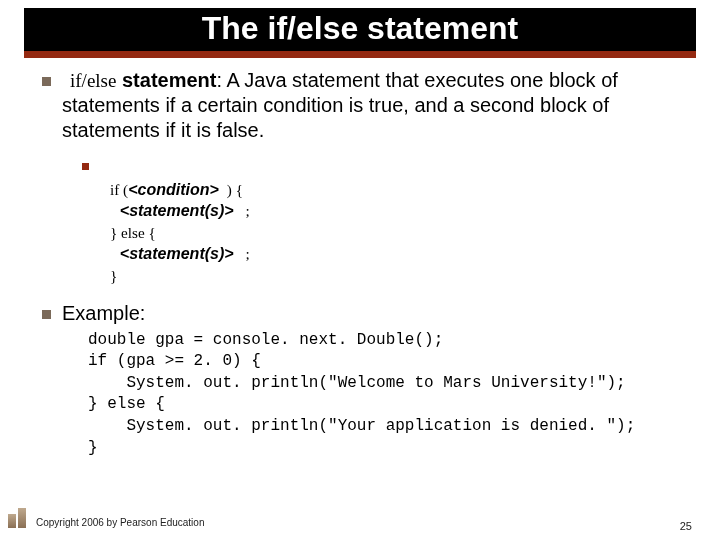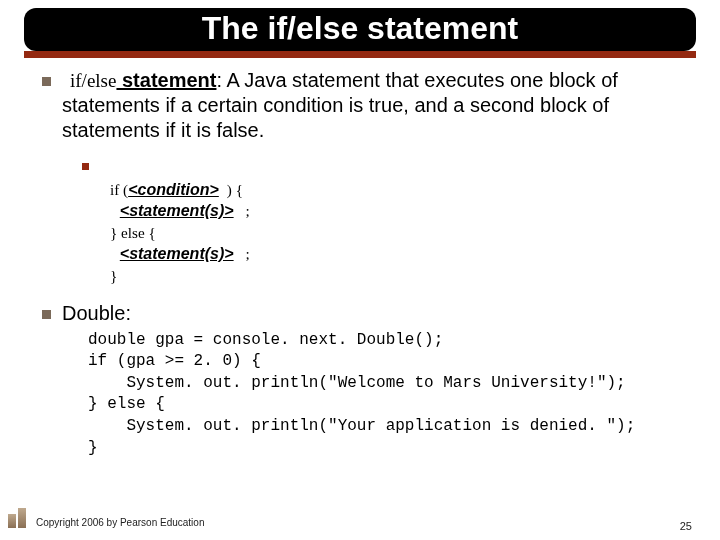--- a/index.html
+++ b/index.html
@@ -13,21 +13,20 @@
     position: relative;
   }
   .title-bar {
     background: #000;
     color: #fff;
     margin: 8px 24px 0 24px;
     padding: 2px 0 4px 0;
     text-align: center;
     font-size: 32px;
     font-weight: bold;
-    border-radius: 12px;
   }
   .title-accent {
     background: #942911;
     height: 7px;
     margin: 0 24px 10px 24px;
   }
   .content {
     padding: 0 36px 0 36px;
     font-size: 20px;
     line-height: 1.25;
@@ -96,21 +95,21 @@
     width: 26px;
     height: 20px;
   }
   .deco::before, .deco::after {
     content: "";
     position: absolute;
     background: linear-gradient(#bfa98e, #8a6f54);
   }
   .deco::before { left: 2px; bottom: 0; width: 8px; height: 14px; }
   .deco::after  { left: 12px; bottom: 0; width: 8px; height: 20px; }
-  b { font-weight: bold; text-decoration: underline; }
+  b { font-weight: bold; }
   i { font-style: italic; }
 </style>
 </head>
 <body>
 
 <div class="title-bar">The if/else statement</div>
 <div class="title-accent"></div>
 
 <div class="content">
 
@@ -121,21 +120,21 @@
   <div class="bullet-l2">
     <br>
     <span class="code-inline">if (</span><b><i>&lt;condition&gt;</i></b><span class="code-inline">) {</span><br>
     &nbsp;&nbsp;&nbsp;&nbsp;<b><i>&lt;statement(s)&gt;</i></b><span class="code-inline"> ;</span><br>
     <span class="code-inline">} else {</span><br>
     &nbsp;&nbsp;&nbsp;&nbsp;<b><i>&lt;statement(s)&gt;</i></b><span class="code-inline"> ;</span><br>
     <span class="code-inline">}</span>
   </div>
 
   <div class="bullet-l1">
-    <span>Double:</span>
+    <span>Example:</span>
     <div class="code-block">double gpa = console. next. Double();
 if (gpa &gt;= 2. 0) {
     System. out. println("Welcome to Mars University!");
 } else {
     System. out. println("Your application is denied. ");
 }</div>
   </div>
 
 </div>
 

